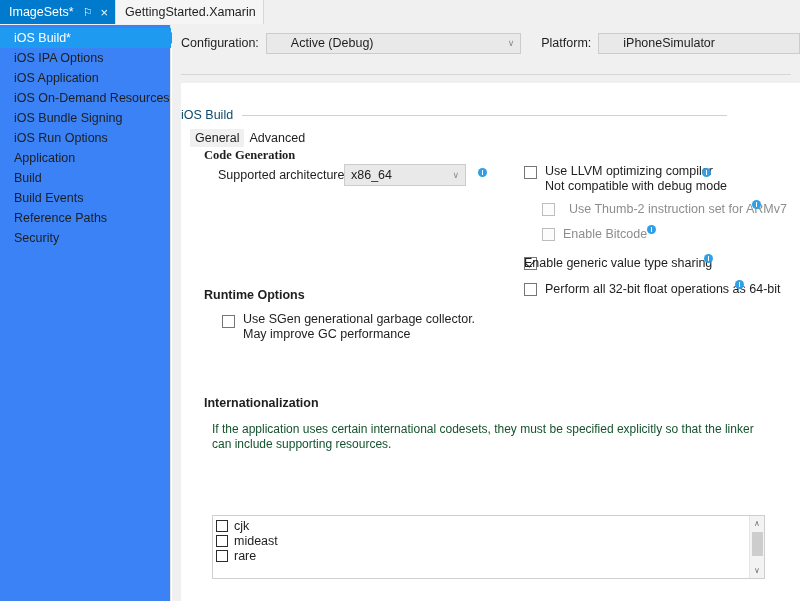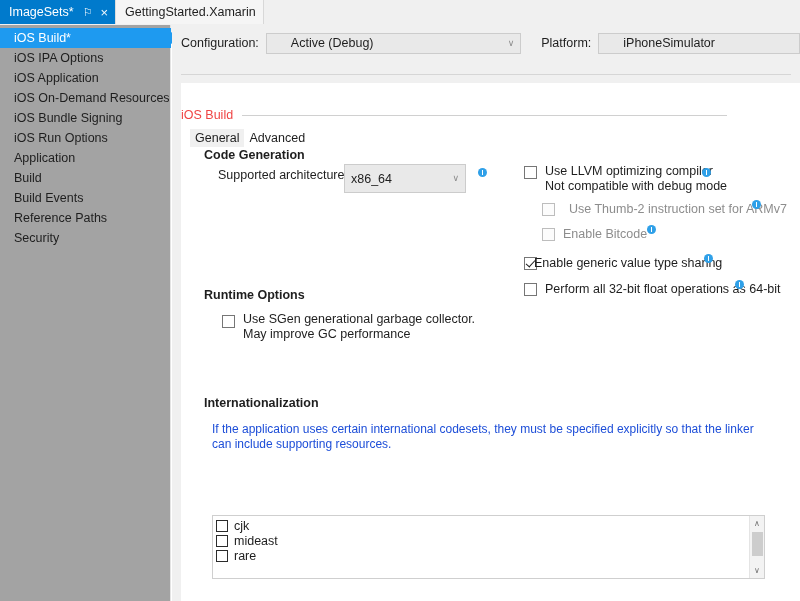--- a/index.html
+++ b/index.html
@@ -46,21 +46,21 @@
     line-height: 1;
     color: #ffffff;
     opacity: .95;
   }
   .tabicon.close { margin-left: 8px; font-size: 13px; }
 
   
   #sidebar {
     position: absolute; left: 0; top: 25px;
     width: 171px; height: 576px;
-    background: #a3a3a3;
+    background: #3b82f6;
     border-right: 1px solid #e3e3e3;
     padding-top: 3px;
   }
   .cat {
     height: 20px;
     line-height: 20px;
     padding-left: 14px;
     font-size: 12.5px;
     color: #1e1e1e;
     position: relative;
@@ -117,21 +117,21 @@
   #content {
     position: absolute; left: 9px; top: 58px;
     width: 619px; height: 518px;
     background: #ffffff;
   }
   #grouphead {
     position: absolute; left: 0; top: 25px;
     width: 602px;
     display: flex; align-items: center;
     font-size: 12.5px;
-    color: #ef4444;
+    color: #0c4a6e;
   }
   #grouphead .rule {
     flex: 1;
     height: 1px;
     background: #d0d0d0;
     margin-left: 9px;
     margin-right: 56px;
   }
 
   
@@ -213,34 +213,34 @@
     position: absolute;
     left: 4px; top: 2px;
     width: 1px; height: 5px;
     background: #ffffff;
   }
 
   
   #arch-combo {
     position: absolute;
     left: 154px; top: 17px;
-    width: 122px; height: 29px;
+    width: 122px; height: 22px;
     background: #e9e9e9;
     border: 1px solid #cccccc;
     display: flex; align-items: center; justify-content: space-between;
     padding: 0 6px;
     font-size: 12.5px;
   }
 
   
   .para {
     position: absolute;
     font-size: 12px;
     line-height: 15px;
-    color: #1d4ed8;
+    color: #14532d;
     width: 545px;
   }
 
   
   #listbox {
     position: absolute;
     left: 22px; top: 368px;
     width: 553px; height: 64px;
     background: #ffffff;
     border: 1px solid #cfcfcf;
@@ -329,21 +329,21 @@
     </div>
 
     <div id="innertabs-fill"></div>
     <div id="innertabs">
       <div class="itab"><span>General</span></div>
       <div class="itab active"><span>Advanced</span></div>
     </div>
 
     <div id="formbody">
 
-      <div class="sectitle" style="left:14px; top:1px;">Code Generation</div>
+      <div class="sectitle" style="left:14px; top:1px;font-family:Liberation Serif, serif;">Code Generation</div>
       <div class="field-label" style="left:28px; top:21px;">Supported architectures:</div>
       <div id="arch-combo">
         <span>x86_64</span>
         <span class="caret">∨</span>
       </div>
       <div class="info" style="left:288px; top:21px;"></div>
 
       <div class="cb" style="left:334px; top:19px;"></div>
       <div class="cbtext" style="left:355px; top:17px;">Use LLVM optimizing compiler</div>
       <div class="info" style="left:512px; top:21px;"></div>
@@ -351,21 +351,21 @@
 
       <div class="cb disabled" style="left:352px; top:56px;"></div>
       <div class="cbtext disabled" style="left:373px; top:55px;margin-left:6px;">Use Thumb-2 instruction set for ARMv7</div>
       <div class="info" style="left:562px; top:53px;"></div>
 
       <div class="cb disabled" style="left:352px; top:81px;"></div>
       <div class="cbtext disabled" style="left:373px; top:80px;">Enable Bitcode</div>
       <div class="info" style="left:457px; top:78px;"></div>
 
       <div class="cb checked" style="left:334px; top:110px;"></div>
-      <div class="cbtext" style="left:344px; top:109px;">Enable generic value type sharing</div>
+      <div class="cbtext" style="left:334px; top:109px;">Enable generic value type sharing</div>
       <div class="info" style="left:514px; top:107px;"></div>
 
       <div class="cb" style="left:334px; top:136px;"></div>
       <div class="cbtext" style="left:355px; top:135px;">Perform all 32-bit float operations as 64-bit</div>
       <div class="info" style="left:545px; top:133px;"></div>
 
       <div class="sectitle" style="left:14px; top:141px;">Runtime Options</div>
       <div class="cb" style="left:32px; top:168px;"></div>
       <div class="cbtext" style="left:53px; top:165px;">Use SGen generational garbage collector.</div>
       <div class="cbtext" style="left:53px; top:180px;">May improve GC performance</div>

